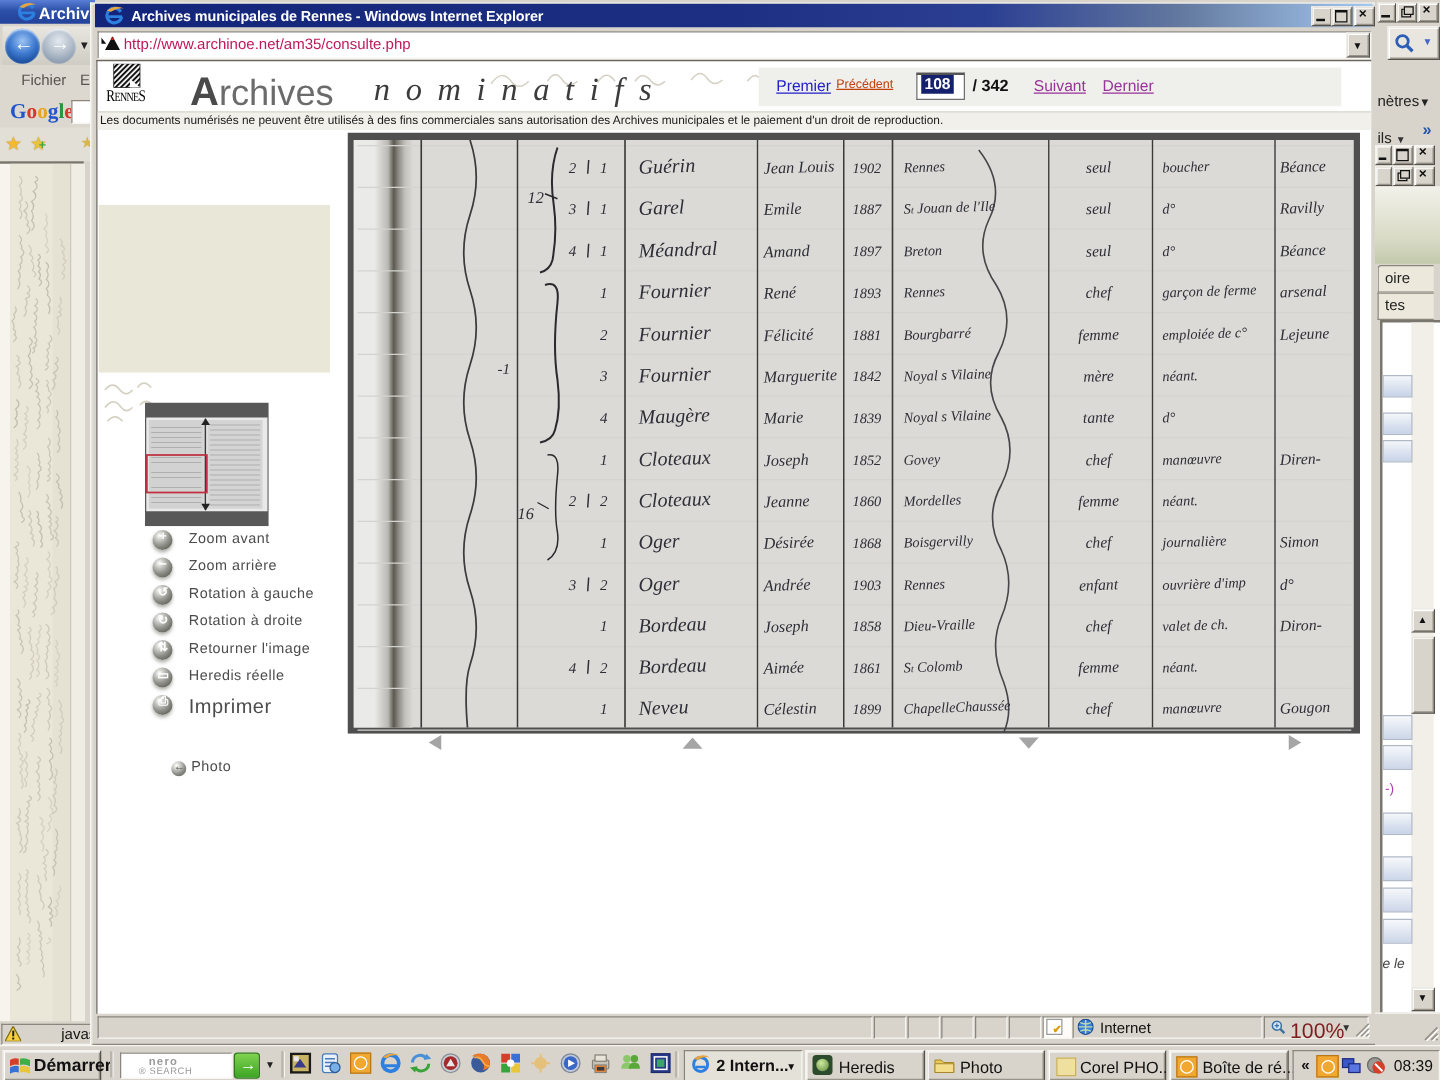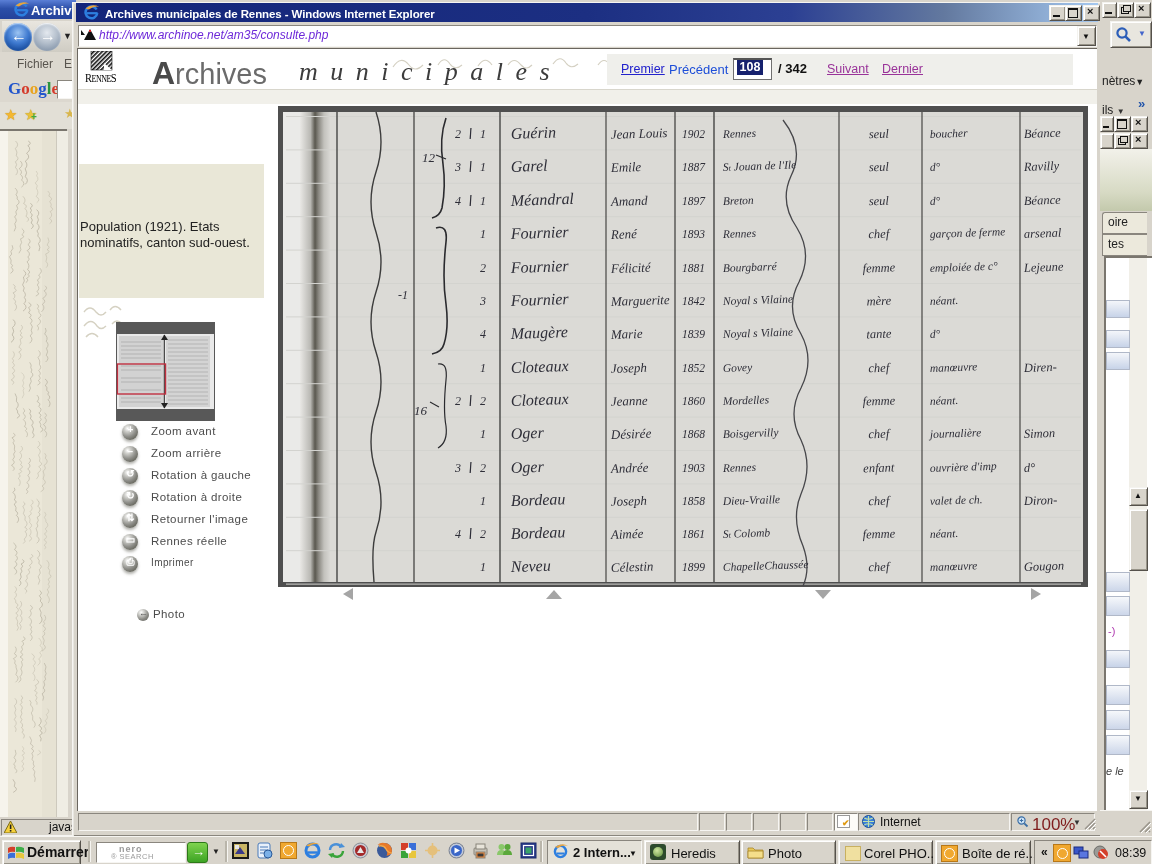--- a/index.html
+++ b/index.html
@@ -156,21 +156,21 @@
       <div style="margin-left:3px;margin-top:-1px;">×</div>
     </div>
 
   <div class="abs" style="left:3px;top:19px;right:3px;height:26px;background:#d8d4cb;"></div>
   <div class="abs sunken" style="left:5px;top:22px;width:1017px;height:20px;background:#fff;"></div>
   <svg class="abs" style="left:8px;top:26px;" width="15" height="12" viewBox="0 0 15 12">
       <polygon points="0,1 4,6 0,6" fill="#111"></polygon>
       <polygon points="9,0 15,11 3,11" fill="#111"></polygon>
       <rect x="8" y="1" width="2" height="2" fill="#c22"></rect>
     </svg>
-  <div class="abs" style="left:26px;top:25px;font-size:12px;color:#6d28d9;font-style:italic;">http://www.archinoe.net/am35/consulte.php</div>
+  <div class="abs" style="left:26px;top:25px;font-size:12px;color:#be185d;">http://www.archinoe.net/am35/consulte.php</div>
   <div class="abs btn3d" style="left:1004px;top:23px;width:17px;height:18px;">
       <div class="abs" style="left:4px;top:5px;font-size:8px;color:#111;">▼</div>
     </div>
 
   <div class="abs" style="left:4px;top:45px;width:1019px;height:763px;background:#fff;border-top:1px solid #6a665f;border-left:1px solid #6a665f;overflow:hidden;" id="page">
 
     <svg class="abs" style="left:305px;top:4px;" width="290" height="22" viewBox="0 0 290 22">
       <g stroke="#d4d0c2" stroke-width="1.2" fill="none">
       <path d="M10 14 q8 -12 16 -2 q6 8 14 0 M55 12 q6 -10 12 -1 q5 7 12 1 M95 13 q7 -11 14 -1 M125 12 q6 -9 13 0 q5 6 11 0 M170 11 q7 -10 13 -1 q5 7 12 1 M215 12 q6 -9 12 0 M245 11 q7 -9 13 0 q5 6 12 0"></path>
       </g>
@@ -181,35 +181,35 @@
           <pattern id="hatch" width="3" height="3" patternTransform="rotate(45)" patternUnits="userSpaceOnUse">
             <rect width="3" height="3" fill="#fff"></rect>
             <rect width="1.6" height="3" fill="#111"></rect>
           </pattern>
         </defs>
       <rect x="2" y="0" width="21" height="19" fill="url(#hatch)" stroke="#111" stroke-width="0.6"></rect>
       <polygon points="15,12 23,19 15,19" fill="#fff"></polygon>
     </svg>
     <div class="abs" style="left:7px;top:22px;width:38px;font-family:'Liberation Serif',serif;font-size:10.5px;letter-spacing:-0.5px;color:#000;transform:scaleY(1.25);transform-origin:left top;">R<span style="font-size:8px">ENNE</span>S</div>
     <div class="abs" style="left:74px;top:6px;font-size:29px;color:#6b6b6b;"><span style="font-weight:bold;color:#4a4a4a;font-size:32px;">A</span>rchives</div>
-    <div class="abs" style="left:221px;top:8px;font-family:'Liberation Serif',serif;font-style:italic;font-size:26px;color:#3c3c3c;letter-spacing:12.5px;">municipales</div>
+    <div class="abs" style="left:221px;top:8px;font-family:'Liberation Serif',serif;font-style:italic;font-size:26px;color:#3c3c3c;letter-spacing:12.5px;">nominatifs</div>
 
     <div class="abs" style="left:529px;top:5px;width:466px;height:31px;background:#efefeb;"></div>
     <div class="abs" style="left:543px;top:13px;font-size:12.5px;color:#2222cc;text-decoration:underline;">Premier</div>
-    <div class="abs" style="left:591px;top:13px;font-size:13px;color:#1d4ed8;">Précédent</div>
+    <div class="abs" style="left:591px;top:13px;font-size:10px;color:#c2410c;text-decoration:underline;">Précédent</div>
     <div class="abs" style="left:655px;top:9px;width:37px;height:19px;background:#fff;border:1px solid #707070;border-top:2px solid #555;"></div>
     <div class="abs" style="left:659px;top:11px;width:26px;height:15px;background:#16216e;color:#fff;font-weight:bold;font-size:12.5px;text-align:center;">108</div>
     <div class="abs" style="left:700px;top:12px;font-size:13px;font-weight:bold;color:#111;">/ 342</div>
     <div class="abs" style="left:749px;top:13px;font-size:12.5px;color:#993399;text-decoration:underline;">Suivant</div>
     <div class="abs" style="left:804px;top:13px;font-size:12.5px;color:#993399;text-decoration:underline;">Dernier</div>
 
     <div class="abs" style="left:0;top:40px;width:1019px;height:14px;background:#f1f0ea;border-top:1px solid #d8d6cc;"></div>
+    <div class="abs" style="left:2px;top:42px;font-size:9.5px;color:#1a1a1a;">Les documents numérisés ne peuvent être utilisés à des fins commerciales sans autorisation des Archives municipales et le paiement d'un droit de reproduction.</div>
 
     <div class="abs" style="left:1px;top:115px;width:185px;height:134px;background:#e9e7d7;"></div>
-    <div class="abs" style="left:2px;top:170px;width:180px;font-size:13px;color:#222;line-height:16px;">Population (1921). Etats nominatifs, canton sud-ouest.</div>
     <svg class="abs" style="left:2px;top:253px;" width="50 " height="40" viewBox="0 0 50 40">
         <g stroke="#d5d1c2" stroke-width="1.4" fill="none">
           <path d="M4 10 q6 -8 12 0 q5 6 10 0 M30 8 q5 -7 11 0 M4 24 q7 -9 13 0 q4 5 9 0 M32 22 q5 -6 10 0 M6 35 q6 -7 12 0"></path>
         </g>
       </svg>
 
     <svg class="abs" style="left:38px;top:273px;" width="99" height="99" viewBox="0 0 99 99">
       <rect x="0" y="0" width="99" height="99" fill="#585858"></rect>
       <rect x="1" y="12" width="97" height="75" fill="#e9e9e9"></rect>
       <rect x="3" y="14" width="44" height="71" fill="#d2d2d2"></rect>
@@ -234,24 +234,24 @@
     <div class="abs" style="left:47px;top:419px;width:11px;font-size:10px;font-weight:bold;color:#fff;text-align:center;">↺</div>
     <div class="abs" style="left:73px;top:420px;font-size:11.5px;color:#4c4c4c;letter-spacing:0.4px;">Rotation à gauche</div>
     <div class="abs" style="left:44px;top:441px;width:16px;height:16px;border-radius:50%;background:radial-gradient(circle at 35% 28%,#ffffff 0%,#cfcfcb 20%,#90908b 52%,#68685f 78%,#54544e 100%);box-shadow:0 2px 3px rgba(110,110,100,0.55);"></div>
     <div class="abs" style="left:47px;top:441px;width:11px;font-size:10px;font-weight:bold;color:#fff;text-align:center;">↻</div>
     <div class="abs" style="left:73px;top:442px;font-size:11.5px;color:#4c4c4c;letter-spacing:0.4px;">Rotation à droite</div>
     <div class="abs" style="left:44px;top:463px;width:16px;height:16px;border-radius:50%;background:radial-gradient(circle at 35% 28%,#ffffff 0%,#cfcfcb 20%,#90908b 52%,#68685f 78%,#54544e 100%);box-shadow:0 2px 3px rgba(110,110,100,0.55);"></div>
     <div class="abs" style="left:47px;top:463px;width:11px;font-size:10px;font-weight:bold;color:#fff;text-align:center;">⇅</div>
     <div class="abs" style="left:73px;top:464px;font-size:11.5px;color:#4c4c4c;letter-spacing:0.4px;">Retourner l'image</div>
     <div class="abs" style="left:44px;top:485px;width:16px;height:16px;border-radius:50%;background:radial-gradient(circle at 35% 28%,#ffffff 0%,#cfcfcb 20%,#90908b 52%,#68685f 78%,#54544e 100%);box-shadow:0 2px 3px rgba(110,110,100,0.55);"></div>
     <div class="abs" style="left:47px;top:485px;width:11px;font-size:10px;font-weight:bold;color:#fff;text-align:center;">▭</div>
-    <div class="abs" style="left:73px;top:486px;font-size:11.5px;color:#4c4c4c;letter-spacing:0.4px;">Rennes réelle</div>
+    <div class="abs" style="left:73px;top:486px;font-size:11.5px;color:#4c4c4c;letter-spacing:0.4px;">Heredis réelle</div>
     <div class="abs" style="left:44px;top:507px;width:16px;height:16px;border-radius:50%;background:radial-gradient(circle at 35% 28%,#ffffff 0%,#cfcfcb 20%,#90908b 52%,#68685f 78%,#54544e 100%);box-shadow:0 2px 3px rgba(110,110,100,0.55);"></div>
     <div class="abs" style="left:47px;top:507px;width:11px;font-size:10px;font-weight:bold;color:#fff;text-align:center;">⎙</div>
-    <div class="abs" style="left:73px;top:508px;font-size:10px;color:#4c4c4c;letter-spacing:0.4px;text-align:right;">Imprimer</div>
+    <div class="abs" style="left:73px;top:508px;font-size:16px;color:#4c4c4c;letter-spacing:0.4px;text-align:right;">Imprimer</div>
     <div class="abs" style="left:59px;top:560px;width:12px;height:12px;border-radius:50%;background:radial-gradient(circle at 35% 28%,#fff 0%,#cfcfcb 25%,#8a8a85 60%,#5c5c56 100%);"></div>
     <div class="abs" style="left:61px;top:559px;font-size:9px;color:#555;">←</div>
     <div class="abs" style="left:75px;top:559px;font-size:11.5px;color:#4c4c4c;letter-spacing:0.4px;">Photo</div>
 
     <svg class="abs" style="left:200px;top:57px;" width="810" height="481" viewBox="0 0 810 481">
     <rect x="0" y="0" width="810" height="481" fill="#4f4f4f"></rect>
     <rect x="5" y="6" width="800" height="470" fill="#dbdad6"></rect>
     <defs>
           <linearGradient id="smudge" x1="0" y1="0" x2="1" y2="0">
       <stop offset="0" stop-color="#e9e8e5"></stop>

